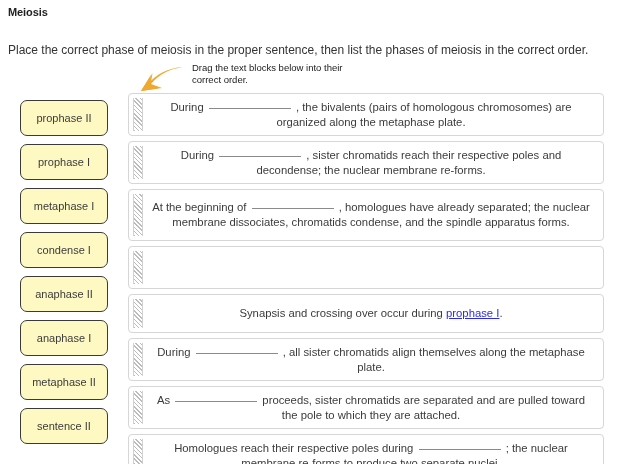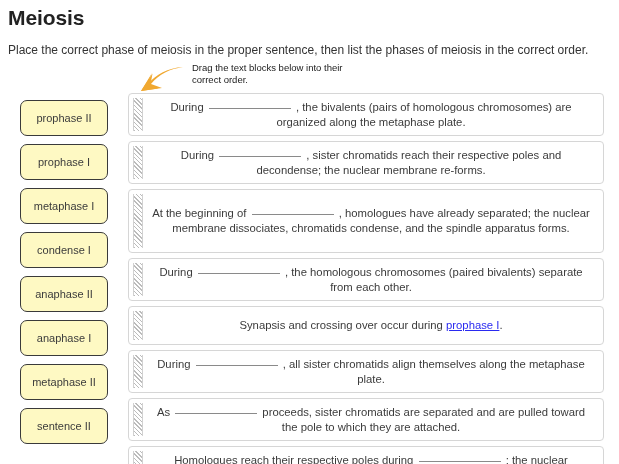--- a/index.html
+++ b/index.html
@@ -14,21 +14,21 @@
     color: #333333;
     overflow: hidden;
     position: relative;
   }
 
   
   .page-title {
     position: absolute;
     left: 8px;
     top: 6px;
-    font-size: 21px;
+    font-size: 11px;
     font-weight: bold;
     color: #222222;
     letter-spacing: -0.1px;
   }
   .page-instructions {
     position: absolute;
     left: 8px;
     top: 43px;
     font-size: 12px;
     color: #333333;
@@ -97,21 +97,21 @@
     width: 476px;
     margin-bottom: 5px;
     border: 1px solid #d6d6d6;
     border-radius: 4px;
     background: #ffffff;
     display: flex;
     align-items: center;
     cursor: move;
   }
   .sentence-block.h2 { height: 43px; }
-  .sentence-block.h3 { height: 64px; }
+  .sentence-block.h3 { height: 52px; }
   .sentence-block.h1 { height: 39px; }
 
   .grip {
     flex: 0 0 auto;
     width: 8px;
     height: calc(100% - 8px);
     margin-left: 4px;
     margin-right: 2px;
     background-image:
       repeating-linear-gradient(45deg,
@@ -195,39 +195,34 @@
     <span class="grip"></span>
     <div class="sentence-text">
       <span>At the beginning of</span>
       <span class="blank"></span>
       <span>, homologues have already separated; the nuclear membrane dissociates, chromatids condense, and the spindle apparatus forms.</span>
     </div>
   </div>
 
   <div class="sentence-block h2">
     <span class="grip"></span>
+  </div>
+
+  <div class="sentence-block h1">
+    <span class="grip"></span>
+    <div class="sentence-text">
+      <span>Synapsis and crossing over occur during </span><span class="phase-link">prophase I</span><span>.</span>
+    </div>
+  </div>
+
+  <div class="sentence-block h2">
+    <span class="grip"></span>
     <div class="sentence-text">
       <span>During</span>
       <span class="blank"></span>
-      <span>, the homologous chromosomes (paired bivalents) separate from each other.</span>
-    </div>
-  </div>
-
-  <div class="sentence-block h1">
-    <span class="grip"></span>
-    <div class="sentence-text">
-      <span>Synapsis and crossing over occur during </span><span class="phase-link">prophase I</span><span>.</span>
-    </div>
-  </div>
-
-  <div class="sentence-block h2">
-    <span class="grip"></span>
-    <div class="sentence-text">
-      <span>During</span>
-      <span class="blank"></span>
       <span>, all sister chromatids align themselves along the metaphase plate.</span>
     </div>
   </div>
 
   <div class="sentence-block h2">
     <span class="grip"></span>
     <div class="sentence-text">
       <span>As</span>
       <span class="blank"></span>
       <span>proceeds, sister chromatids are separated and are pulled toward the pole to which they are attached.</span>

